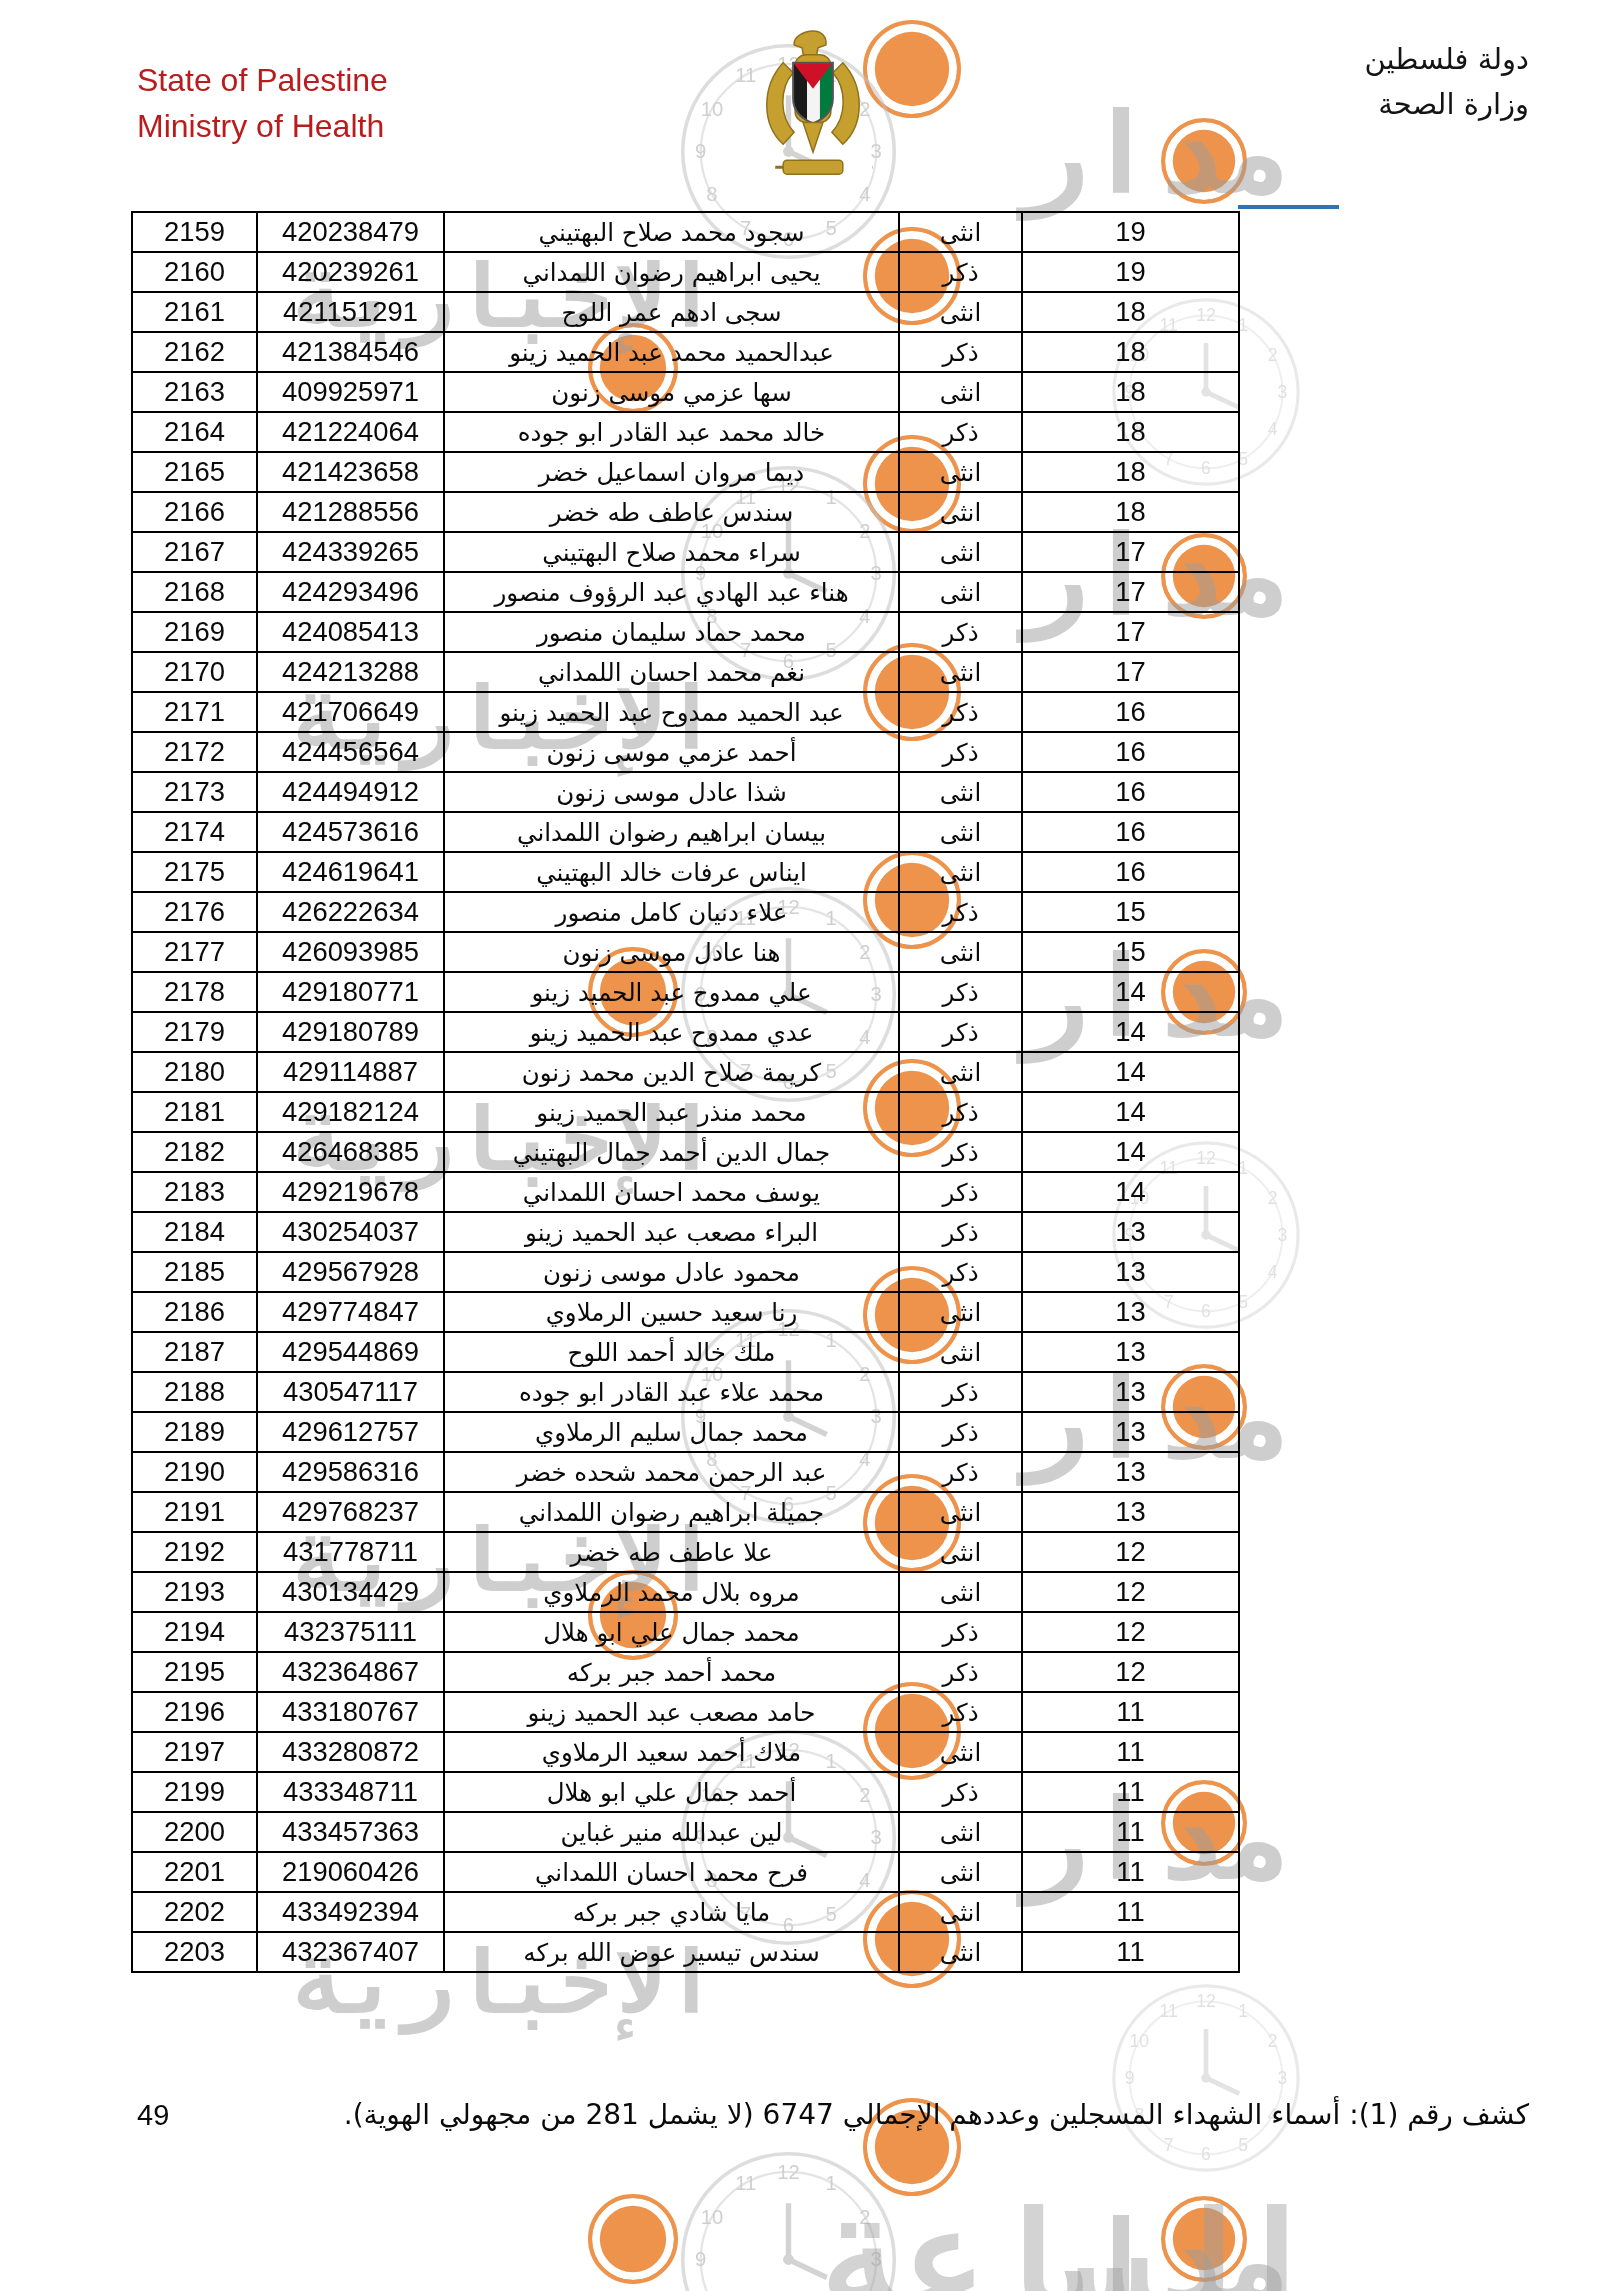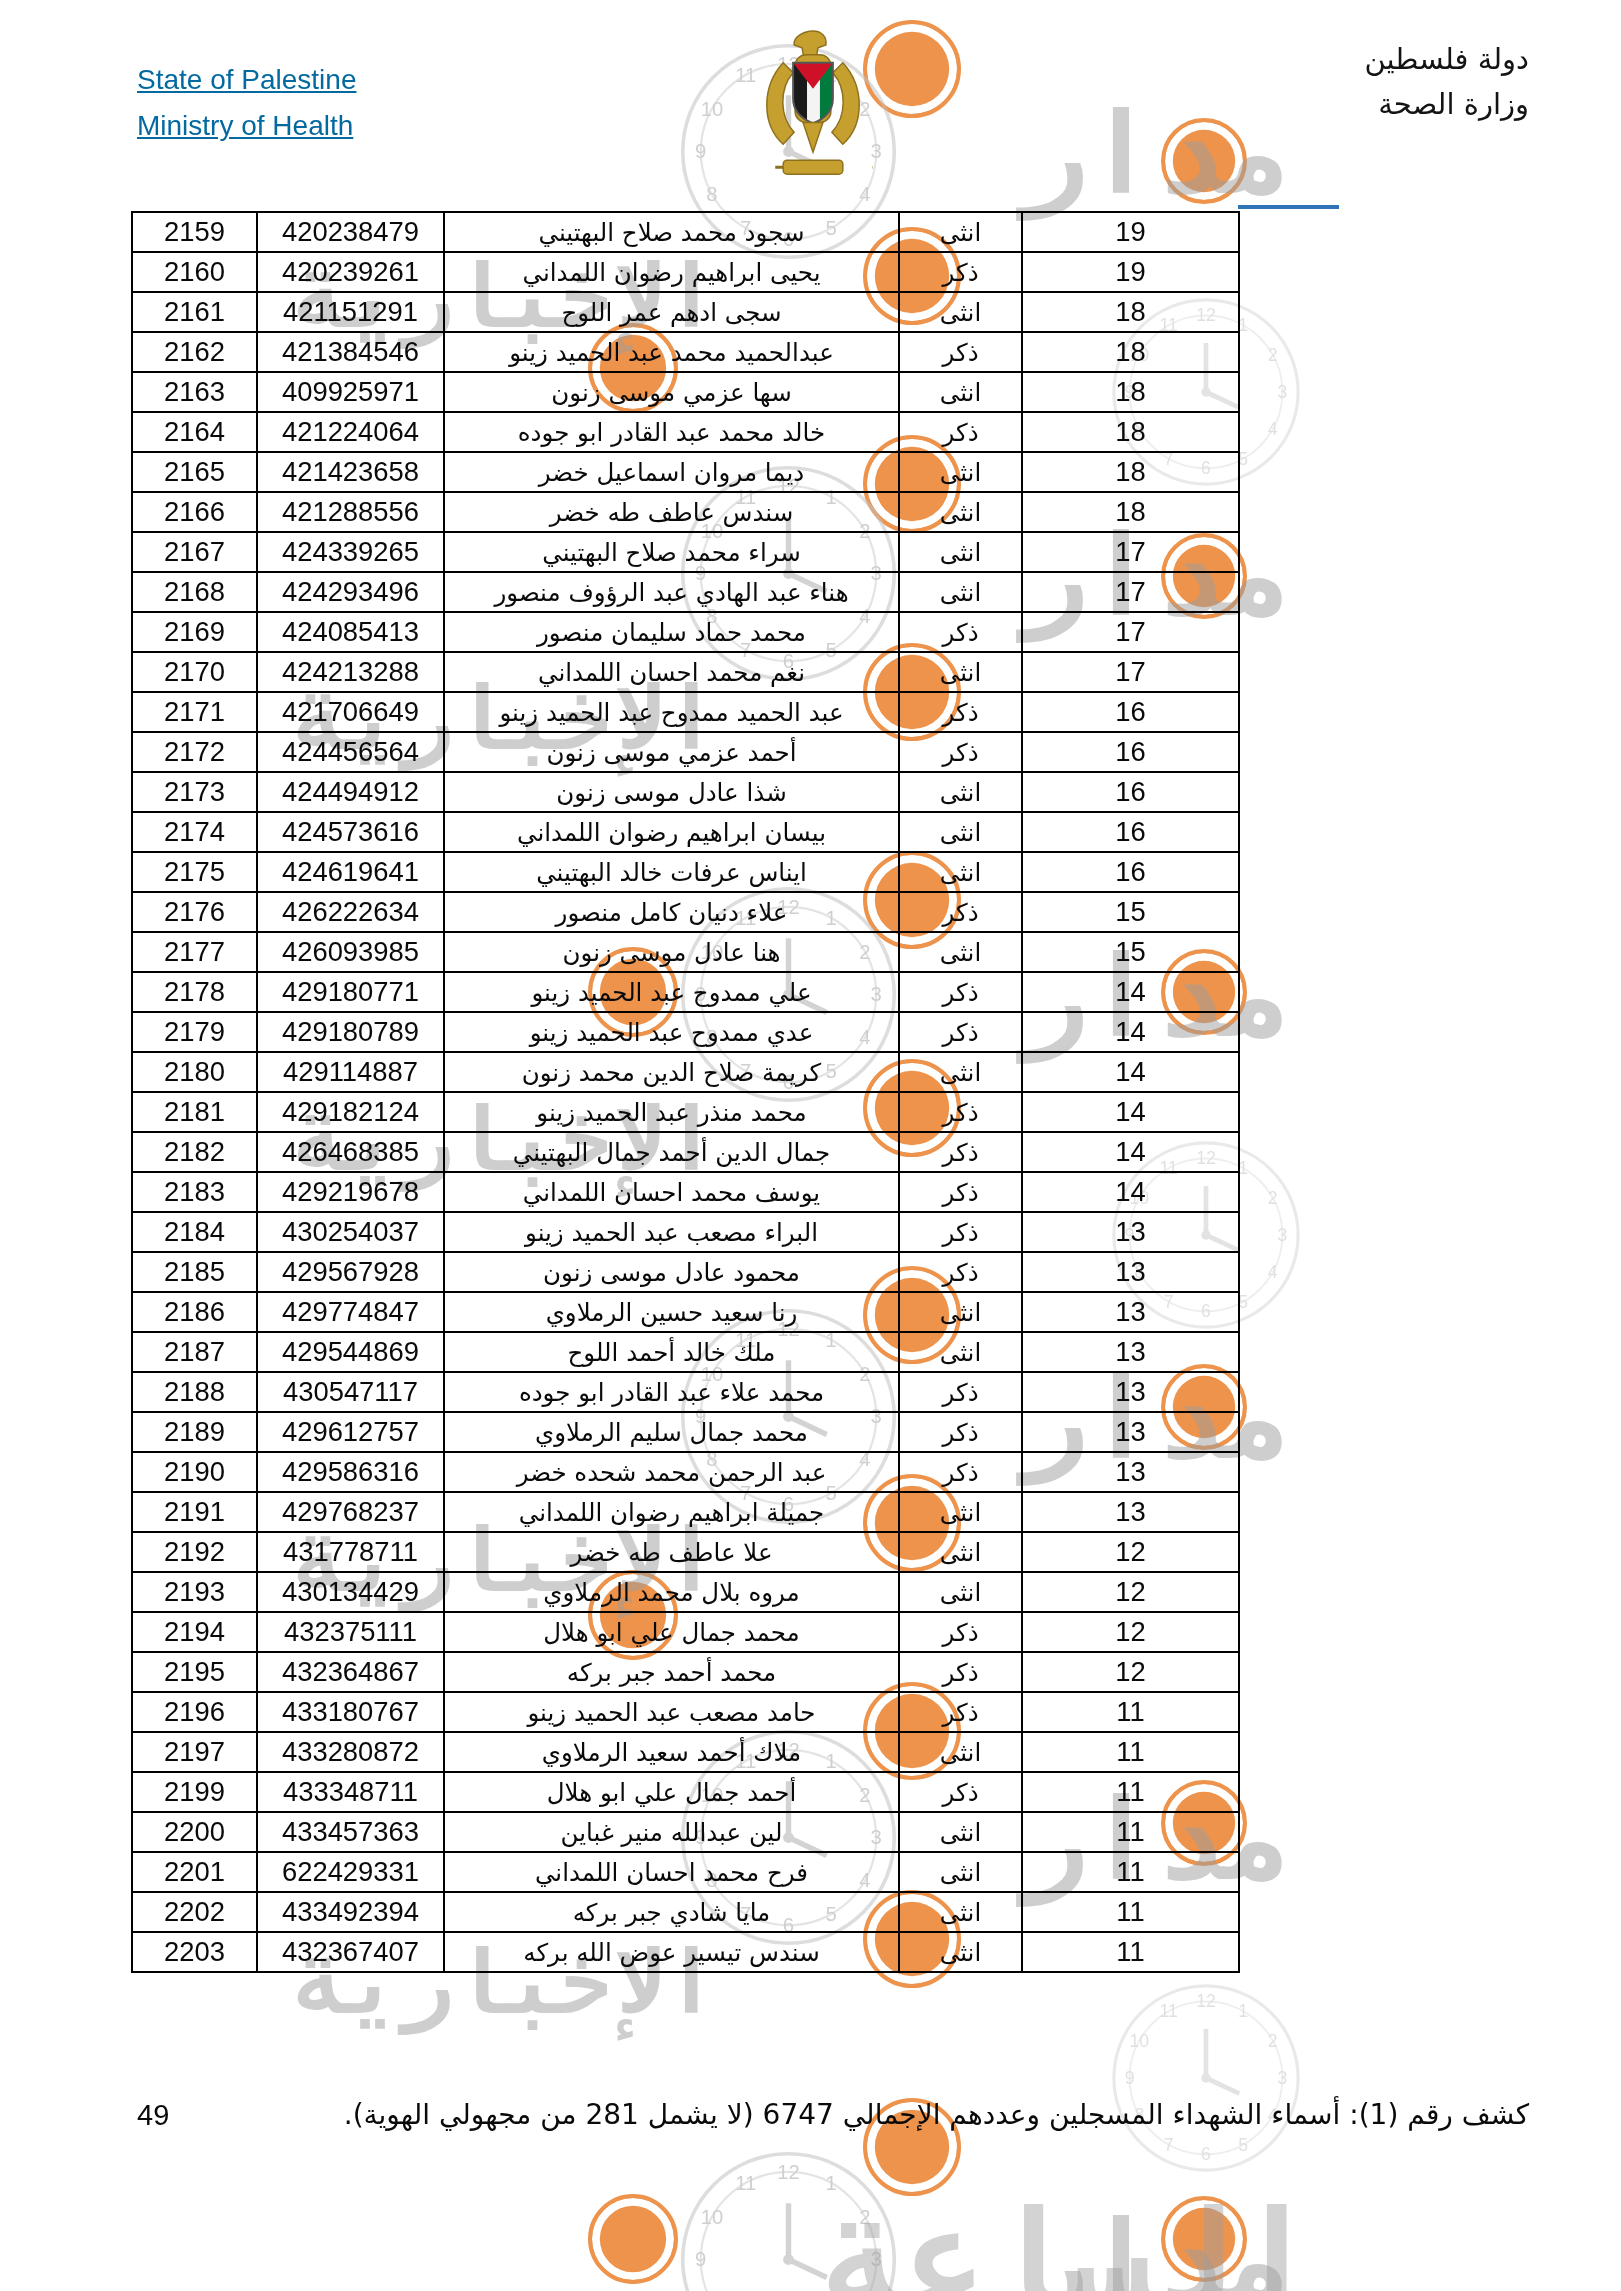--- a/index.html
+++ b/index.html
@@ -21,21 +21,21 @@
     position:absolute; direction:rtl; font-weight:bold;
     color:#9e9e9e; opacity:.5; white-space:nowrap;
     font-family:Liberation Mono, monospace;
   }
   .wm-clock { position:absolute; opacity:.55; }
   
   .content { position:absolute; inset:0; z-index:1; }
   .hdr-en {
     position:absolute; left:137px; top:57px;
     font-family:"Liberation Sans", sans-serif;
-    font-size:28px; line-height:46px; color:#0369a1;text-decoration:underline;
+    font-size:32px; line-height:46px; color:#b91c1c;
   }
   .hdr-ar {
     position:absolute; right:92px; top:37px; text-align:right;
     font-size:29px; line-height:45px; color:#141414;
   }
   .emblem { position:absolute; left:753px; top:27.4px; width:120px; height:169px; }
   .blue-rule { position:absolute; left:1238px; top:205px; width:101px; height:3.9px; background:#2E74B6; }
   table.data-table {
     position:absolute; left:131px; top:211px; width:1107px;
     table-layout:fixed; border-collapse:collapse;
@@ -608,21 +608,21 @@
           </tr>
           <tr>
             <td class="col-serial">2200</td>
             <td class="col-id">433457363</td>
             <td class="col-name" dir="rtl">لين عبدالله منير غباين</td>
             <td class="col-gender" dir="rtl">انثى</td>
             <td class="col-age">11</td>
           </tr>
           <tr>
             <td class="col-serial">2201</td>
-            <td class="col-id">622429331</td>
+            <td class="col-id">219060426</td>
             <td class="col-name" dir="rtl">فرح محمد احسان اللمداني</td>
             <td class="col-gender" dir="rtl">انثى</td>
             <td class="col-age">11</td>
           </tr>
           <tr>
             <td class="col-serial">2202</td>
             <td class="col-id">433492394</td>
             <td class="col-name" dir="rtl">مايا شادي جبر بركه</td>
             <td class="col-gender" dir="rtl">انثى</td>
             <td class="col-age">11</td>

